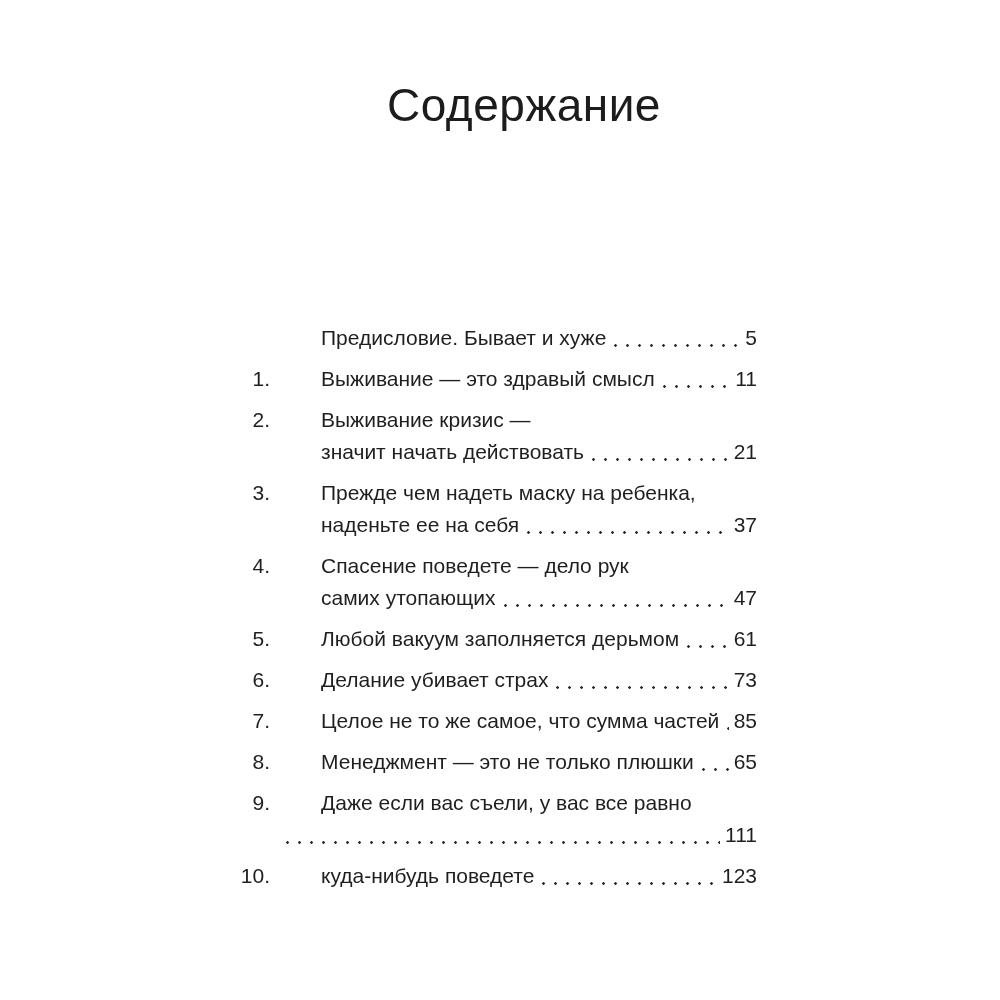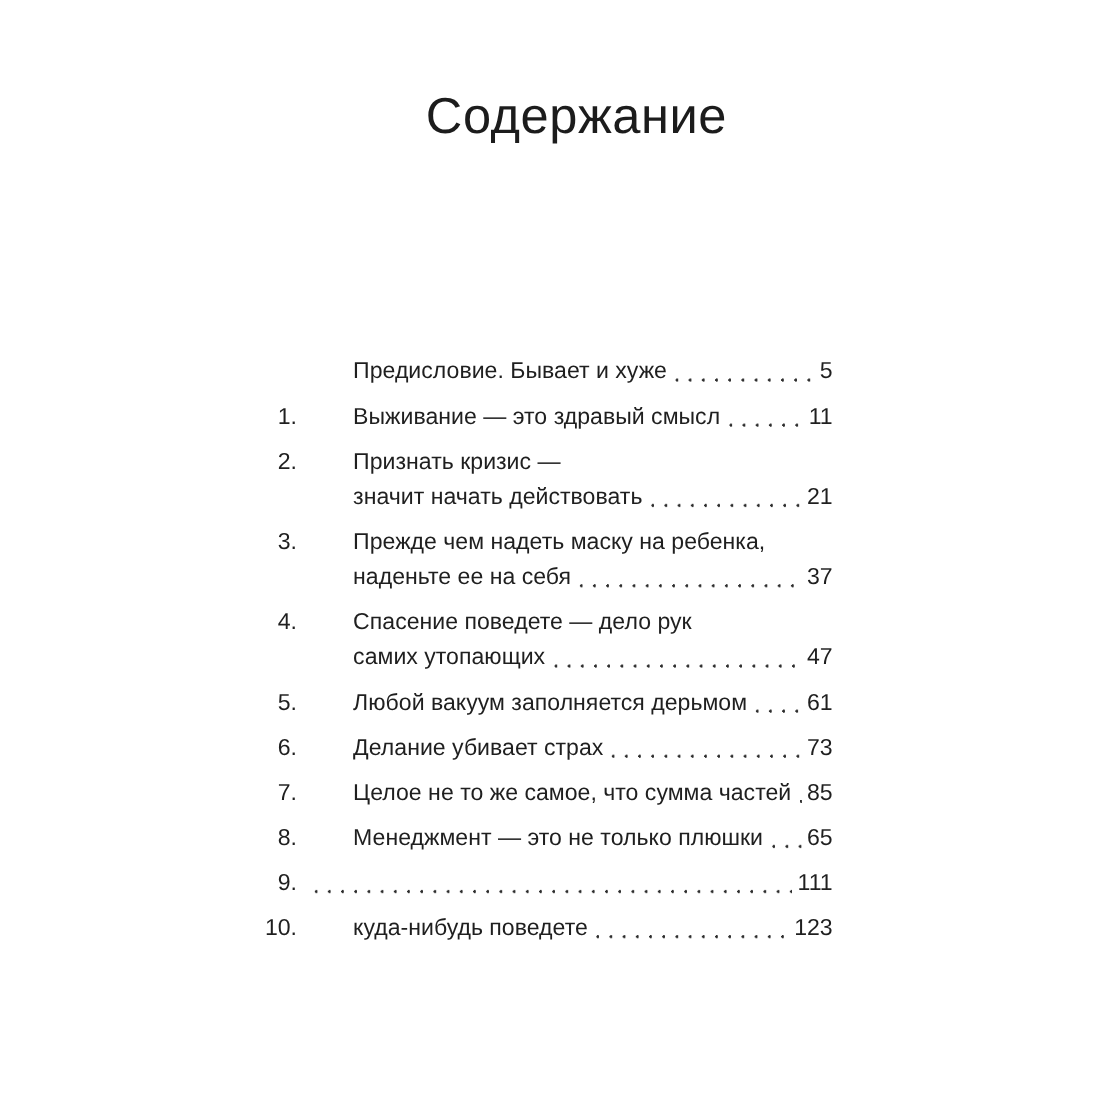--- a/index.html
+++ b/index.html
@@ -98,21 +98,21 @@
             <span class="leader"></span>
             <span class="pagenum">11</span>
           </div>
         </div>
   </div>
 
   <div class="entry">
     <div class="num">2.</div>
     <div class="text">
           <div class="line">
-            <span class="line-text">Признать кризис —</span>
+            <span class="line-text">Выживание кризис —</span>
           </div>
           <div class="line">
             <span class="line-text">значит начать действовать</span>
             <span class="leader"></span>
             <span class="pagenum">21</span>
           </div>
         </div>
   </div>
 
   <div class="entry">
@@ -183,20 +183,23 @@
             <span class="line-text">Менеджмент — это не только плюшки</span>
             <span class="leader"></span>
             <span class="pagenum">65</span>
           </div>
         </div>
   </div>
 
   <div class="entry">
     <div class="num">9.</div>
     <div class="text">
+          <div class="line">
+            <span class="line-text">Даже если вас съели, у вас все равно</span>
+          </div>
           <div class="line">
             <span class="leader"></span>
             <span class="pagenum">111</span>
           </div>
         </div>
   </div>
 
   <div class="entry">
     <div class="num">10.</div>
     <div class="text">

